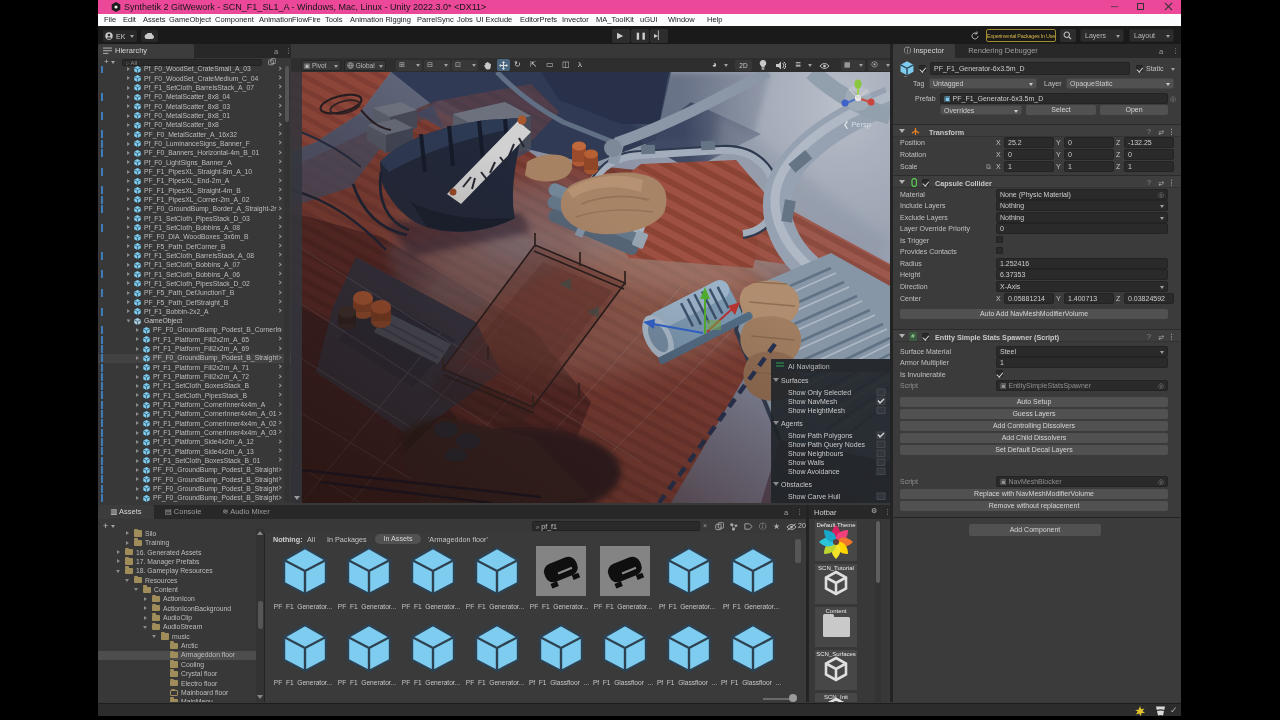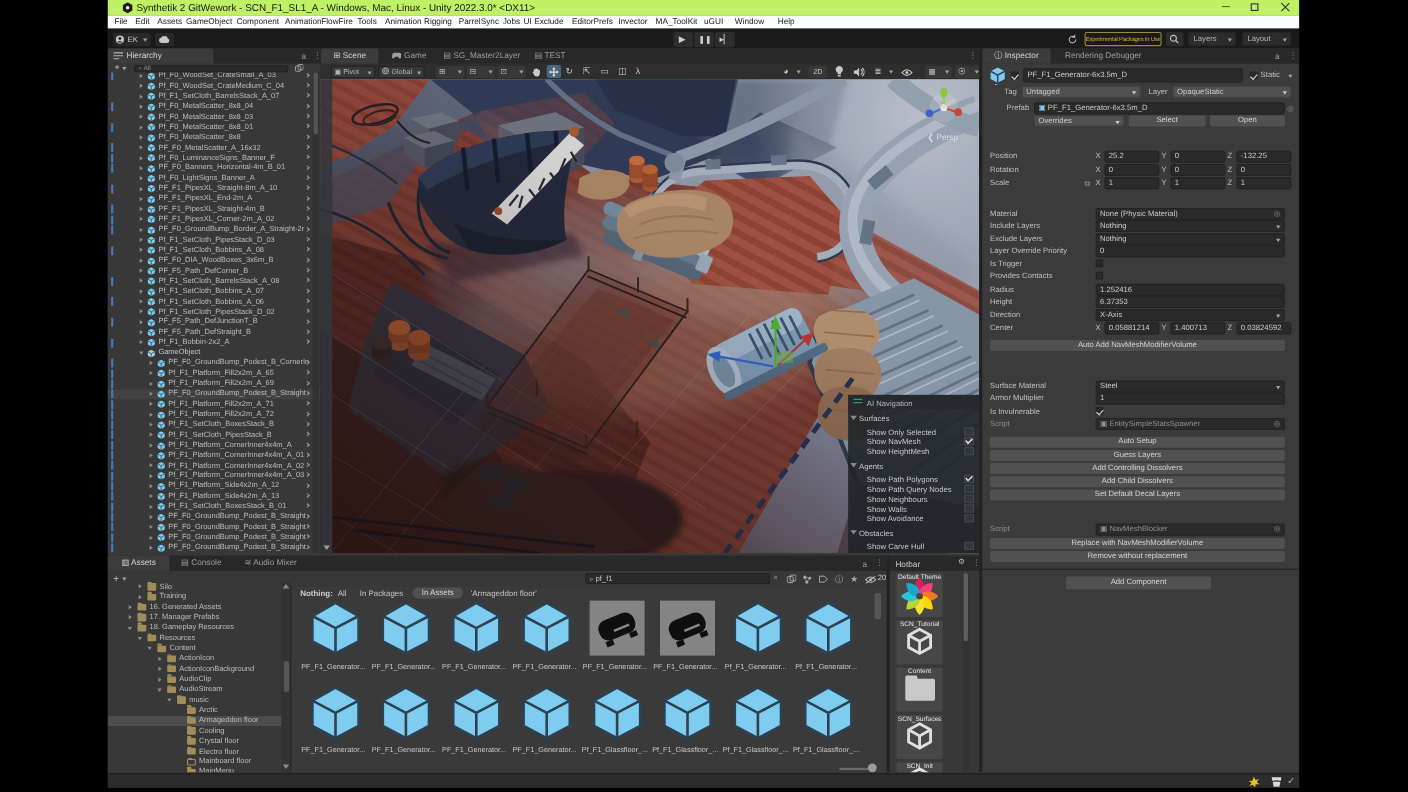--- a/index.html
+++ b/index.html
@@ -1,19 +1,19 @@
 <!DOCTYPE html>
 <html><head><meta charset="utf-8"><style>
 *{margin:0;padding:0;box-sizing:border-box;}
 html,body{width:1280px;height:720px;background:#000;overflow:hidden;
   font-family:"Liberation Sans",sans-serif;}
 .abs{position:absolute;}
 #win{position:absolute;left:98px;top:0;width:1083px;height:716px;background:#383838;}
 
-#titlebar{position:absolute;left:0;top:0;width:1083px;height:14px;background:#bef264;}
+#titlebar{position:absolute;left:0;top:0;width:1083px;height:14px;background:#ec4899;}
 #titlebar .t{position:absolute;left:26px;top:2px;font-size:9px;color:#161616;}
 #menubar{position:absolute;left:0;top:14px;width:1083px;height:12px;background:#fbfcfd;}
 #menubar span{position:absolute;top:1px;font-size:7.5px;color:#1c1c1c;}
 
 #toolbar{position:absolute;left:0;top:26px;width:1083px;height:18px;background:#1a1a1a;}
 .tbtn{position:absolute;background:#282828;border-radius:2px;color:#c9c9c9;font-size:7px;}
 
 .tabstrip{position:absolute;background:#282828;}
 .tab{position:absolute;top:0;height:14px;font-size:7.5px;color:#9f9f9f;text-align:center;line-height:14px;}
 .tab.on{background:#3c3c3c;color:#d6d6d6;border-radius:2px 2px 0 0;}
@@ -600,29 +600,20 @@
             <path d="M0.4,2.5 L5,5 L9.6,2.5 M5,5 L5,10" stroke="#2e4657" stroke-width="1" fill="none"></path>
           </svg>
           <span class="nm" style="left:55px">PF_F0_GroundBump_Podest_B_Straight</span>
           <span class="chev"></span>
         </div>
       </div>
     </div>
 <div class="abs" style="left:186px;top:66px;width:6px;height:437px;background:#333">
       <div class="abs" style="left:1px;top:0;width:4px;height:56px;background:#555;border-radius:2px"></div>
     </div>
-<div class="tabstrip" style="left:193px;top:44px;width:599px;height:14px">
-<div class="tab on" style="left:1px;width:52px"><span>⊞ Scene</span></div>
-<div class="tab" style="left:56px;width:50px"><svg width="9" height="7" viewBox="0 0 12 8" style="vertical-align:-1px">
-          <path d="M3,0.5 h6 a2.8,2.8 0 0 1 2.8,3 L11.5,6 a1.6,1.6 0 0 1 -3,0.8 L8,5.5 H4 L3.5,6.8 a1.6,1.6 0 0 1 -3,-0.8 L0.7,3.5 A2.8,2.8 0 0 1 3,0.5 Z" fill="#9f9f9f"></path>
-        </svg> Game</div>
-<div class="tab" style="left:109px;width:76px">▤ SG_Master2Layer</div>
-<div class="tab" style="left:188px;width:42px">▤ TEST</div>
-<span class="abs kebab" style="left:590px;top:3px">⋮</span>
-</div>
 <div class="abs" style="left:193px;top:58px;width:599px;height:14px;background:#2e2e2e">
 <div class="ddn" style="left:10px;top:1.5px;width:40px;height:11px;line-height:10px;background:#383838"><span style="margin-left:2px;font-size:6.5px">▣ Pivot</span><span class="carr" style="position:absolute;right:2px;top:4px"></span></div>
 <div class="ddn" style="left:53px;top:1.5px;width:42px;height:11px;line-height:10px;background:#383838"><span style="margin-left:2px;font-size:6.5px"><svg width="7" height="7" viewBox="0 0 10 10" style="vertical-align:-1px">
             <circle cx="5" cy="5" r="4" stroke="#bbb" fill="none"></circle>
             <path d="M1,5 h8 M5,1 a6,6 0 0 1 0,8 M5,1 a6,6 0 0 0 0,8" stroke="#bbb" fill="none" stroke-width="0.8"></path>
           </svg> Global</span><span class="carr" style="position:absolute;right:2px;top:4px"></span></div>
 <div class="tbtn" style="left:105px;top:1.5px;width:26px;height:11px;background:#383838">
         <span class="abs" style="left:3px;top:1px;font-size:7px;color:#bbb">⊞</span>
         <span class="carr" style="position:absolute;right:2px;top:4px"></span>
       </div>
@@ -1056,20 +1047,30 @@
 <span class="irow" style="left:20px;top:22px">Tag</span>
 <div class="ifld" style="left:36px;top:20px;width:108px;height:11px;line-height:10px;background:#515151;border-color:#444">Untagged<span class="carr" style="position:absolute;right:3px;top:4px;border-top-color:#ccc"></span></div>
 <span class="irow" style="left:151px;top:22px">Layer</span>
 <div class="ifld" style="left:173px;top:20px;width:108px;height:11px;line-height:10px;background:#515151;border-color:#444">OpaqueStatic<span class="carr" style="position:absolute;right:3px;top:4px;border-top-color:#ccc"></span></div>
 <span class="irow" style="left:22px;top:37px">Prefab</span>
 <div class="ifld" style="left:47px;top:35px;width:228px;height:11px;line-height:10px"><span style="color:#7ecdf0">▣</span> PF_F1_Generator-6x3.5m_D</div>
 <span class="irow" style="left:277px;top:37px;color:#8a8a8a">◎</span>
 <div class="ifld" style="left:47px;top:47px;width:82px;height:10px;line-height:9px;background:#515151;border-color:#444">Overrides<span class="carr" style="position:absolute;right:3px;top:3.5px;border-top-color:#ccc"></span></div>
 <div class="ibtn" style="left:133px;top:47px;width:70px;height:10px;line-height:10px">Select</div>
 <div class="ibtn" style="left:207px;top:47px;width:68px;height:10px;line-height:10px">Open</div>
+<div class="ihdr" style="top:66px">
+        <span style="position:absolute;left:6px;top:4px;width:0;height:0;border-left:3px solid transparent;border-right:3px solid transparent;border-top:4px solid #b0b0b0"></span>
+        <svg style="position:absolute;left:18px;top:2px" width="9" height="9" viewBox="0 0 10 10">
+          <path d="M5,1 L5,9 M1,7 L5,4 L9,7" stroke="#e67e22" stroke-width="1.4" fill="none"></path>
+        </svg>
+        <span style="position:absolute;left:36px;top:2.5px">Transform</span>
+        <span class="kebab" style="position:absolute;right:30px;top:2.5px;color:#8f8f8f;font-weight:normal">?</span>
+        <span class="kebab" style="position:absolute;right:17px;top:3px">⥂</span>
+        <span class="kebab" style="position:absolute;right:6px;top:3px">⋮</span>
+      </div>
 <span class="irow" style="left:7px;top:81px">Position</span>
 <span class="irow" style="left:103px;top:81px">X</span>
 <div class="ifld" style="left:111px;top:79px;width:50px;height:11px;line-height:10px">25.2</div>
 <span class="irow" style="left:163px;top:81px">Y</span>
 <div class="ifld" style="left:171px;top:79px;width:50px;height:11px;line-height:10px">0</div>
 <span class="irow" style="left:223px;top:81px">Z</span>
 <div class="ifld" style="left:231px;top:79px;width:50px;height:11px;line-height:10px">-132.25</div>
 <span class="irow" style="left:7px;top:93px">Rotation</span>
 <span class="irow" style="left:103px;top:93px">X</span>
 <div class="ifld" style="left:111px;top:91px;width:50px;height:11px;line-height:10px">0</div>
@@ -1078,20 +1079,31 @@
 <span class="irow" style="left:223px;top:93px">Z</span>
 <div class="ifld" style="left:231px;top:91px;width:50px;height:11px;line-height:10px">0</div>
 <span class="irow" style="left:7px;top:105px">Scale</span>
 <span class="irow" style="left:93px;top:105px;color:#999">⧉</span>
 <span class="irow" style="left:103px;top:105px">X</span>
 <div class="ifld" style="left:111px;top:103px;width:50px;height:11px;line-height:10px">1</div>
 <span class="irow" style="left:163px;top:105px">Y</span>
 <div class="ifld" style="left:171px;top:103px;width:50px;height:11px;line-height:10px">1</div>
 <span class="irow" style="left:223px;top:105px">Z</span>
 <div class="ifld" style="left:231px;top:103px;width:50px;height:11px;line-height:10px">1</div>
+<div class="ihdr" style="top:117px">
+        <span style="position:absolute;left:6px;top:4px;width:0;height:0;border-left:3px solid transparent;border-right:3px solid transparent;border-top:4px solid #b0b0b0"></span>
+        <svg style="position:absolute;left:17px;top:2px" width="8" height="9" viewBox="0 0 10 11">
+          <rect x="2.5" y="0.5" width="5.5" height="10" rx="2.7" fill="none" stroke="#57c74f" stroke-width="1.6"></rect>
+        </svg>
+        <span class="chk on" style="left:29px;top:3px"></span>
+        <span style="position:absolute;left:42px;top:2.5px">Capsule Collider</span>
+        <span class="kebab" style="position:absolute;right:30px;top:2.5px;color:#8f8f8f;font-weight:normal">?</span>
+        <span class="kebab" style="position:absolute;right:17px;top:3px">⥂</span>
+        <span class="kebab" style="position:absolute;right:6px;top:3px">⋮</span>
+      </div>
 <span class="irow" style="left:7px;top:133px">Material</span>
 <div class="ifld" style="left:103px;top:131px;width:172px;height:11px;line-height:10px">None (Physic Material)<span style="position:absolute;right:3px;color:#8a8a8a">◎</span></div>
 <span class="irow" style="left:7px;top:144px">Include Layers</span>
 <div class="ifld" style="left:103px;top:142px;width:172px;height:11px;line-height:10px">Nothing<span class="carr" style="position:absolute;right:3px;top:4px"></span></div>
 <span class="irow" style="left:7px;top:156px">Exclude Layers</span>
 <div class="ifld" style="left:103px;top:154px;width:172px;height:11px;line-height:10px">Nothing<span class="carr" style="position:absolute;right:3px;top:4px"></span></div>
 <span class="irow" style="left:7px;top:167px">Layer Override Priority</span>
 <div class="ifld" style="left:103px;top:165px;width:172px;height:11px;line-height:10px">0</div>
 <span class="irow" style="left:7px;top:179px">Is Trigger</span>
 <span class="chk" style="left:103px;top:178px"></span>
@@ -1104,20 +1116,29 @@
 <span class="irow" style="left:7px;top:225px">Direction</span>
 <div class="ifld" style="left:103px;top:223px;width:172px;height:11px;line-height:10px">X-Axis<span class="carr" style="position:absolute;right:3px;top:4px"></span></div>
 <span class="irow" style="left:7px;top:237px">Center</span>
 <span class="irow" style="left:103px;top:237px">X</span>
 <div class="ifld" style="left:111px;top:235px;width:50px;height:11px;line-height:10px">0.05881214</div>
 <span class="irow" style="left:163px;top:237px">Y</span>
 <div class="ifld" style="left:171px;top:235px;width:50px;height:11px;line-height:10px">1.400713</div>
 <span class="irow" style="left:223px;top:237px">Z</span>
 <div class="ifld" style="left:231px;top:235px;width:50px;height:11px;line-height:10px">0.03824592</div>
 <div class="ibtn" style="left:7px;top:251px;width:268px;height:10px;line-height:10px">Auto Add NavMeshModifierVolume</div>
+<div class="ihdr" style="top:271px">
+        <span style="position:absolute;left:6px;top:4px;width:0;height:0;border-left:3px solid transparent;border-right:3px solid transparent;border-top:4px solid #b0b0b0"></span>
+        <span style="position:absolute;left:16px;top:2px;width:8px;height:9px;background:#3b5b41;border-radius:1px;color:#9fe0a0;font-size:6px;text-align:center;line-height:9px">#</span>
+        <span class="chk on" style="left:29px;top:3px"></span>
+        <span style="position:absolute;left:42px;top:2.5px">Entity Simple Stats Spawner (Script)</span>
+        <span class="kebab" style="position:absolute;right:30px;top:2.5px;color:#8f8f8f;font-weight:normal">?</span>
+        <span class="kebab" style="position:absolute;right:17px;top:3px">⥂</span>
+        <span class="kebab" style="position:absolute;right:6px;top:3px">⋮</span>
+      </div>
 <span class="irow" style="left:7px;top:290px">Surface Material</span>
 <div class="ifld" style="left:103px;top:288px;width:172px;height:11px;line-height:10px">Steel<span class="carr" style="position:absolute;right:3px;top:4px"></span></div>
 <span class="irow" style="left:7px;top:301px">Armor Multiplier</span>
 <div class="ifld" style="left:103px;top:299px;width:172px;height:11px;line-height:10px">1</div>
 <span class="irow" style="left:7px;top:313px">Is Invulnerable</span>
 <span class="chk on" style="left:103px;top:312px"></span>
 <span class="irow" style="left:7px;top:324px;color:#909090">Script</span>
 <div class="ifld" style="left:103px;top:322px;width:172px;height:11px;line-height:10px;color:#8f8f8f">▣ EntitySimpleStatsSpawner<span style="position:absolute;right:3px;color:#8a8a8a">◎</span></div>
 <div class="ibtn" style="left:7px;top:339px;width:268px;height:10px;line-height:10px">Auto Setup</div>
 <div class="ibtn" style="left:7px;top:351px;width:268px;height:10px;line-height:10px">Guess Layers</div>

